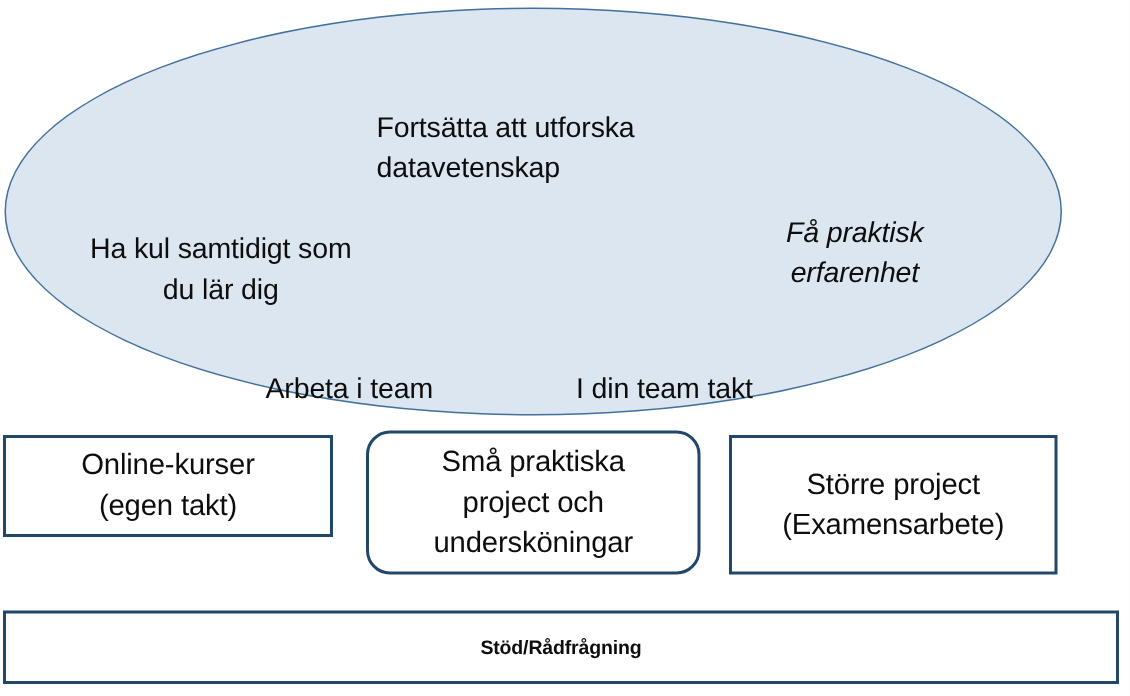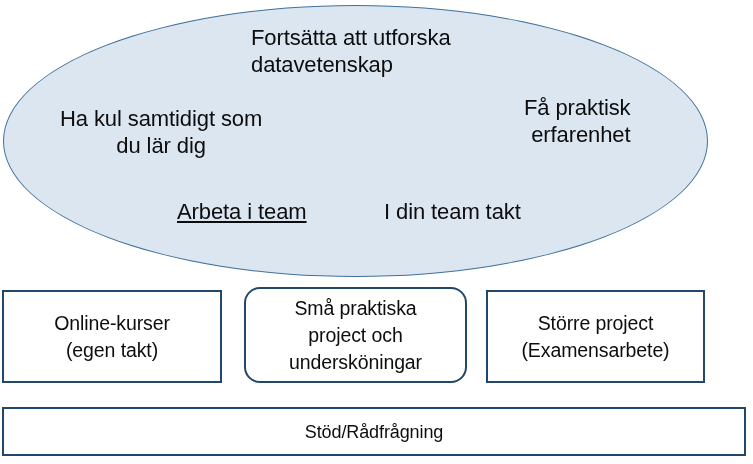--- a/index.html
+++ b/index.html
@@ -33,45 +33,46 @@
     height: 272px;
     box-sizing: border-box;
     border-radius: 50%;
     background: #dce6f1;
     border: 1.4px solid #41719c;
   }
 
   
   .ell-label {
     position: absolute;
-    font-size: 22px;
+    font-size: 19px;
     line-height: 27px;
     color: #0d0d0d;
     white-space: pre;
     letter-spacing: -0.1px;
+    margin-top: 48px;
   }
   .ell-top {
     left: 251px;
     top: 24px;
     text-align: left;
   }
   .ell-left {
     left: 60px;
     top: 105px;
     text-align: center;
   }
   .ell-right {
     left: 524px;
     top: 94px;
-    text-align: right;
+    text-align: center;
+    font-style: italic;
   }
   .ell-bottom-a {
     left: 177px;
     top: 198px;
-    text-decoration: underline;
   }
   .ell-bottom-b {
     left: 384px;
     top: 198px;
   }
 
   
   .boxrow-box {
     position: absolute;
     box-sizing: border-box;
@@ -87,21 +88,21 @@
     line-height: 27px;
     color: #0d0d0d;
     white-space: pre-line;
     letter-spacing: -0.1px;
   }
 
   #box-online {
     left: 2px;
     top: 290px;
     width: 220px;
-    height: 93px;
+    height: 68px;
   }
   #box-small {
     left: 244px;
     top: 287px;
     width: 223px;
     height: 96px;
     border-radius: 16px;
   }
   #box-large {
     left: 486px;
@@ -118,24 +119,25 @@
     width: 744px;
     height: 49px;
     box-sizing: border-box;
     background: #ffffff;
     border: 2.2px solid #21486a;
     display: flex;
     align-items: center;
     justify-content: center;
   }
   #box-support .btext {
-    font-size: 18px;
+    font-size: 13px;
     line-height: 24px;
     color: #0d0d0d;
     letter-spacing: -0.1px;
+    font-weight: bold;
   }
 </style>
 </head>
 <body>
 
 <div id="canvas">
 
   <div class="ellipse"></div>
 
   <div class="ell-label ell-top">Fortsätta att utforska

